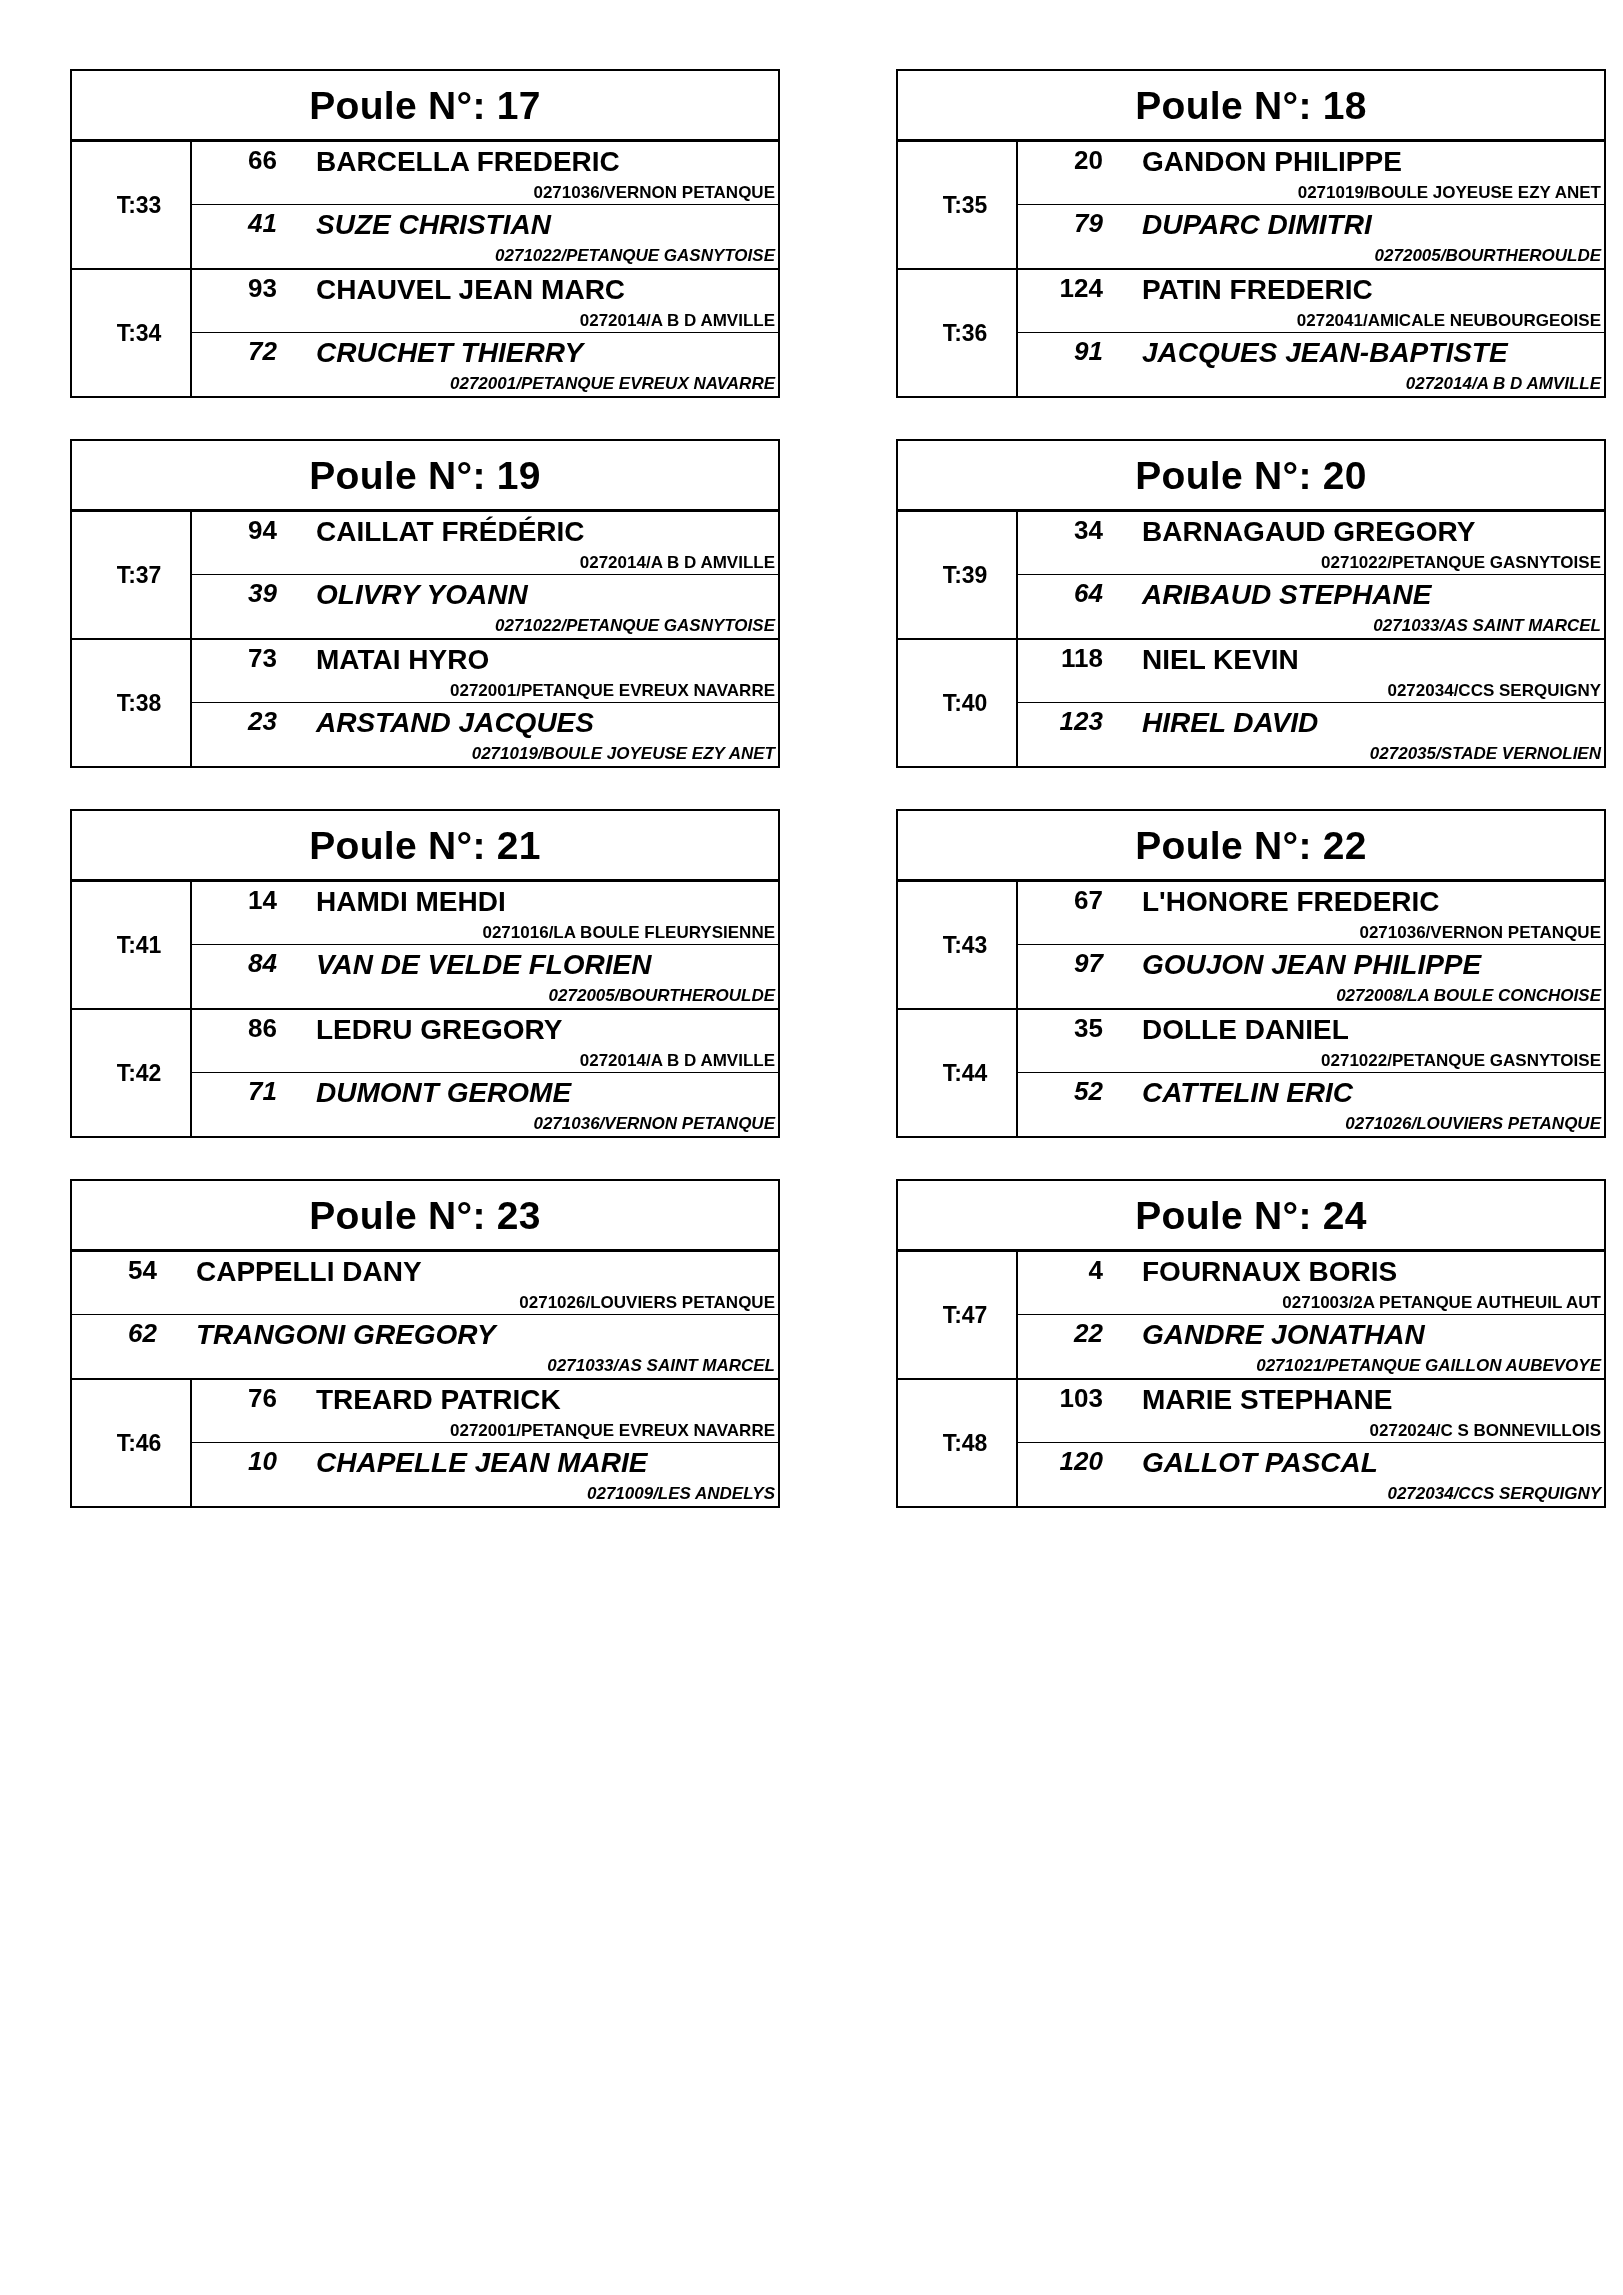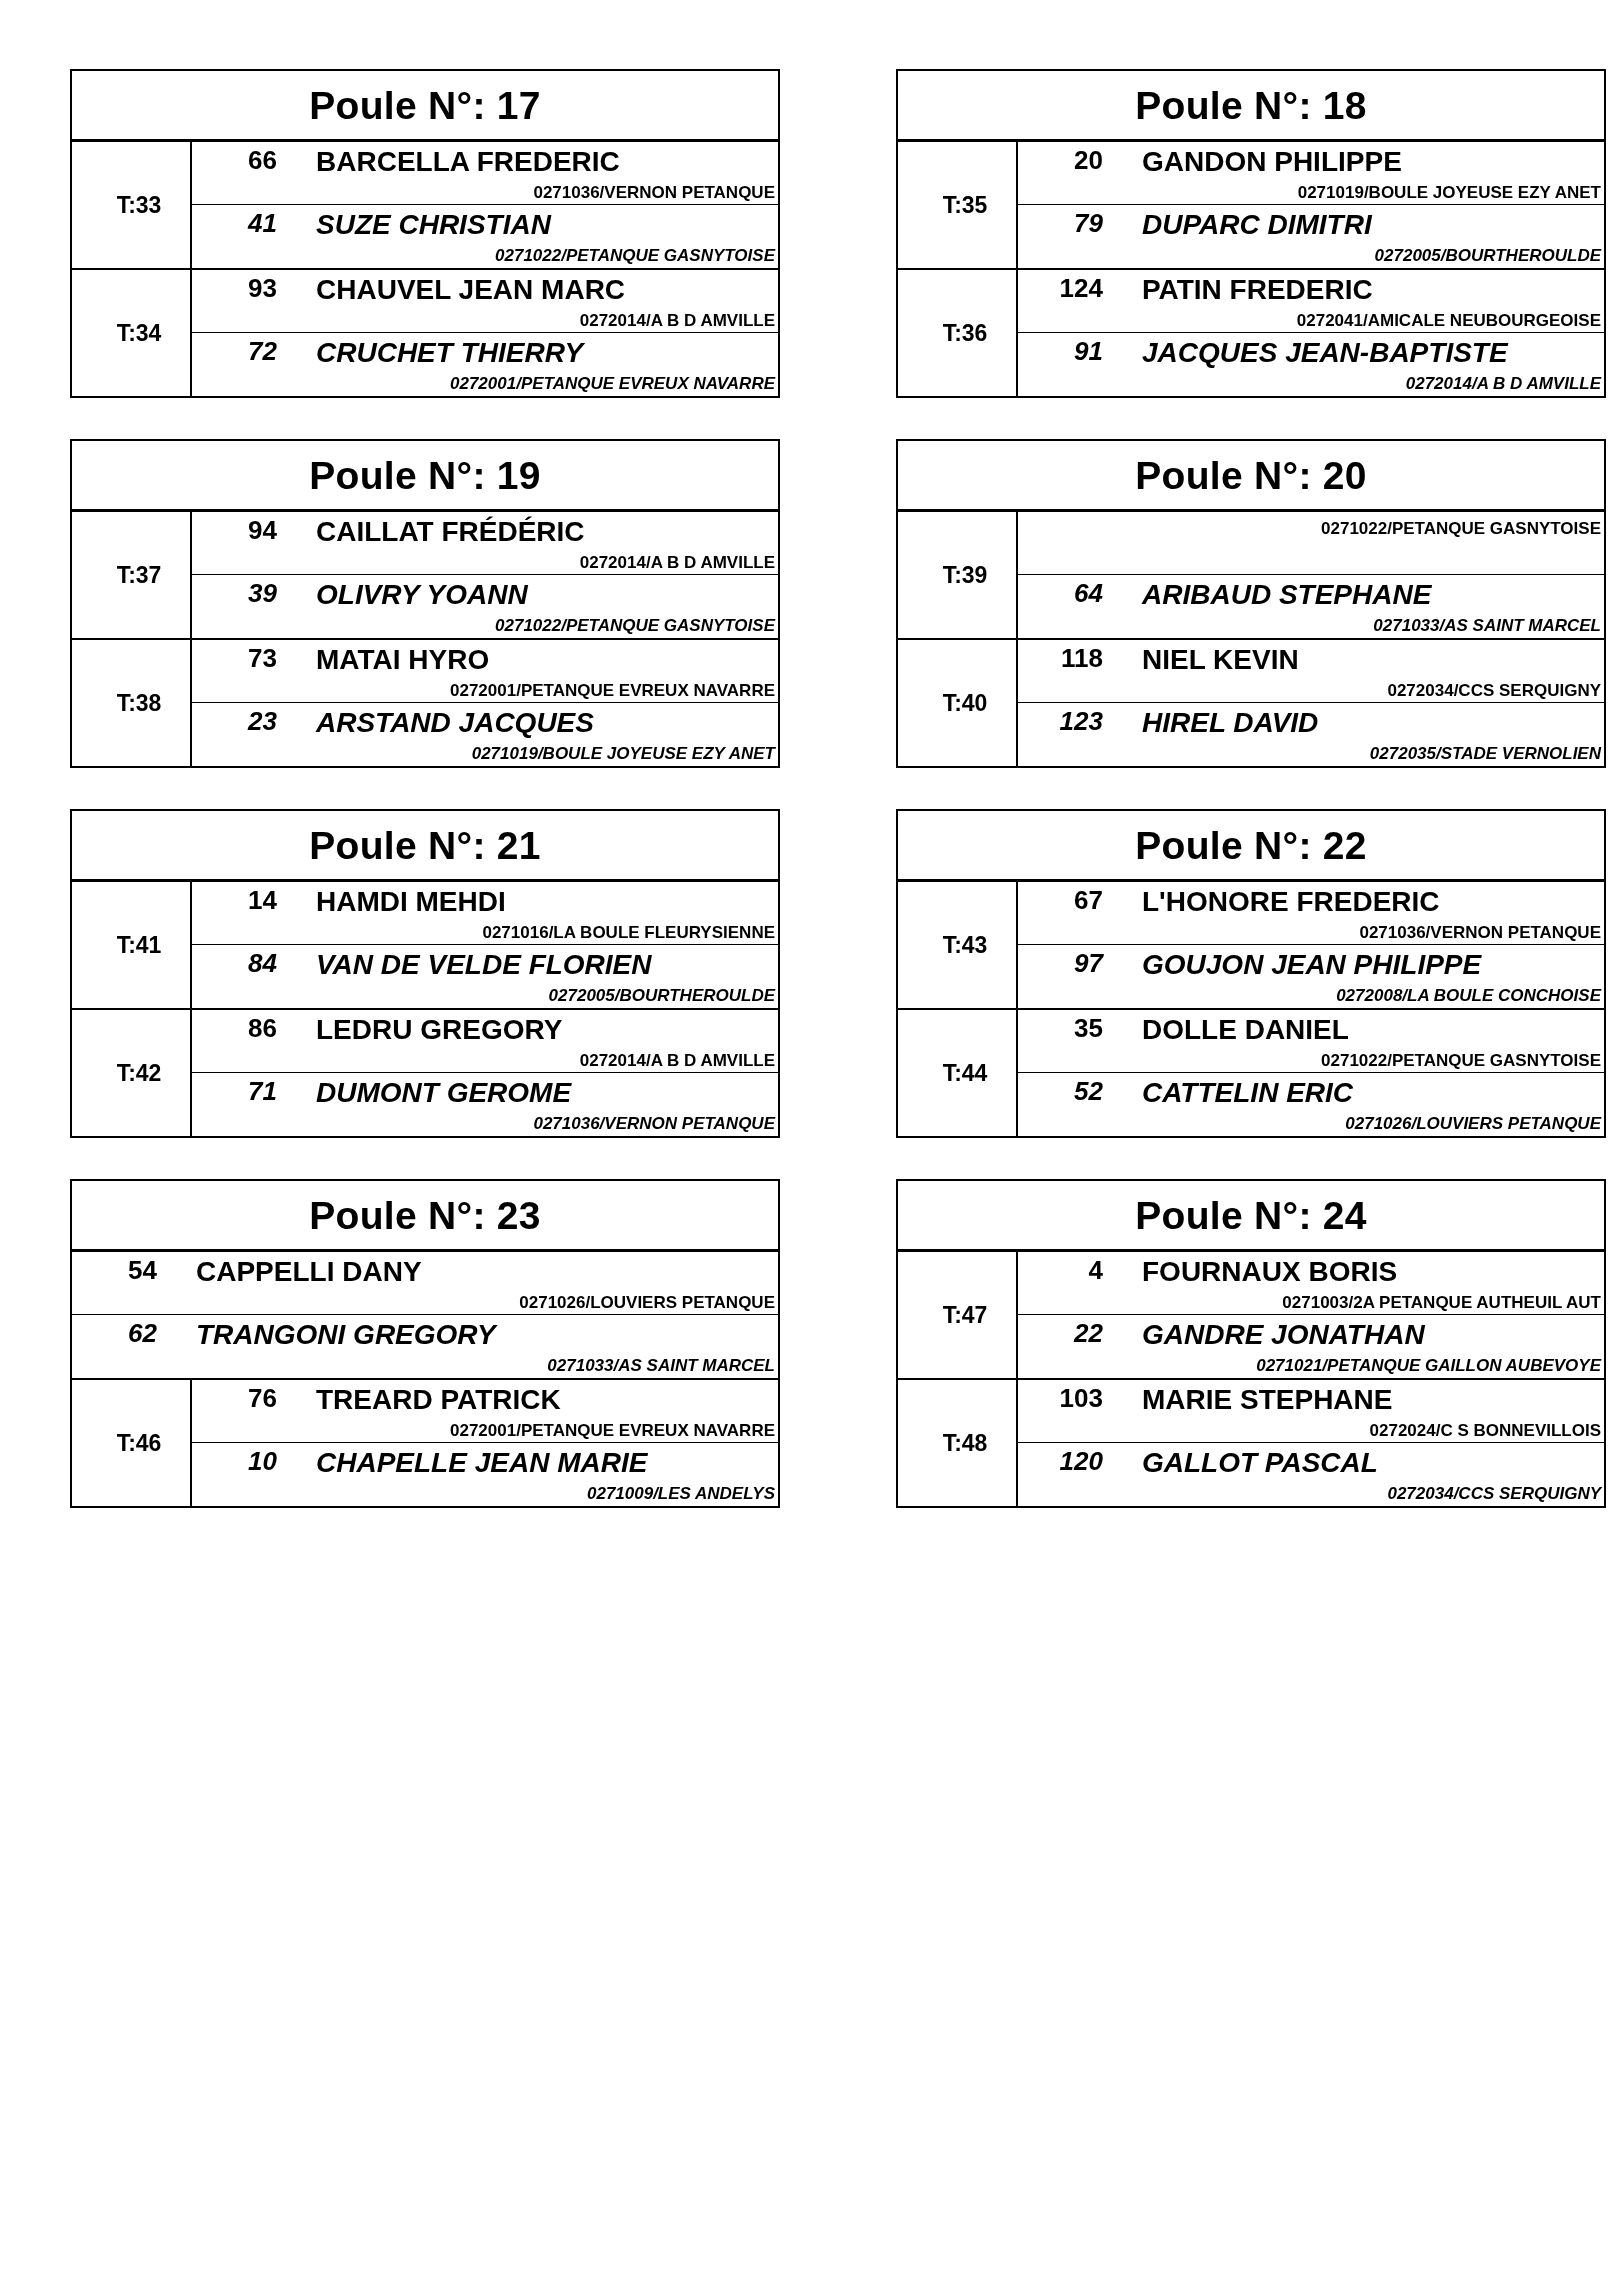--- a/index.html
+++ b/index.html
@@ -299,20 +299,24 @@
       <div class="poule-header">
         <div class="poule-title">Poule N°: 20</div>
       </div>
       <div class="poule-body">
         <div class="terrain-block first">
           <div class="terrain-cell">
             <div class="terrain-label">T:39</div>
           </div>
           <div class="players-cell">
             <div class="player-row upper">
+              <div class="player-main">
+                <div class="player-num">34</div>
+                <div class="player-name">BARNAGAUD GREGORY</div>
+              </div>
               <div class="player-club">0271022/PETANQUE GASNYTOISE</div>
             </div>
             <div class="player-row lower">
               <div class="player-main">
                 <div class="player-num">64</div>
                 <div class="player-name">ARIBAUD STEPHANE</div>
               </div>
               <div class="player-club">0271033/AS SAINT MARCEL</div>
             </div>
           </div>

